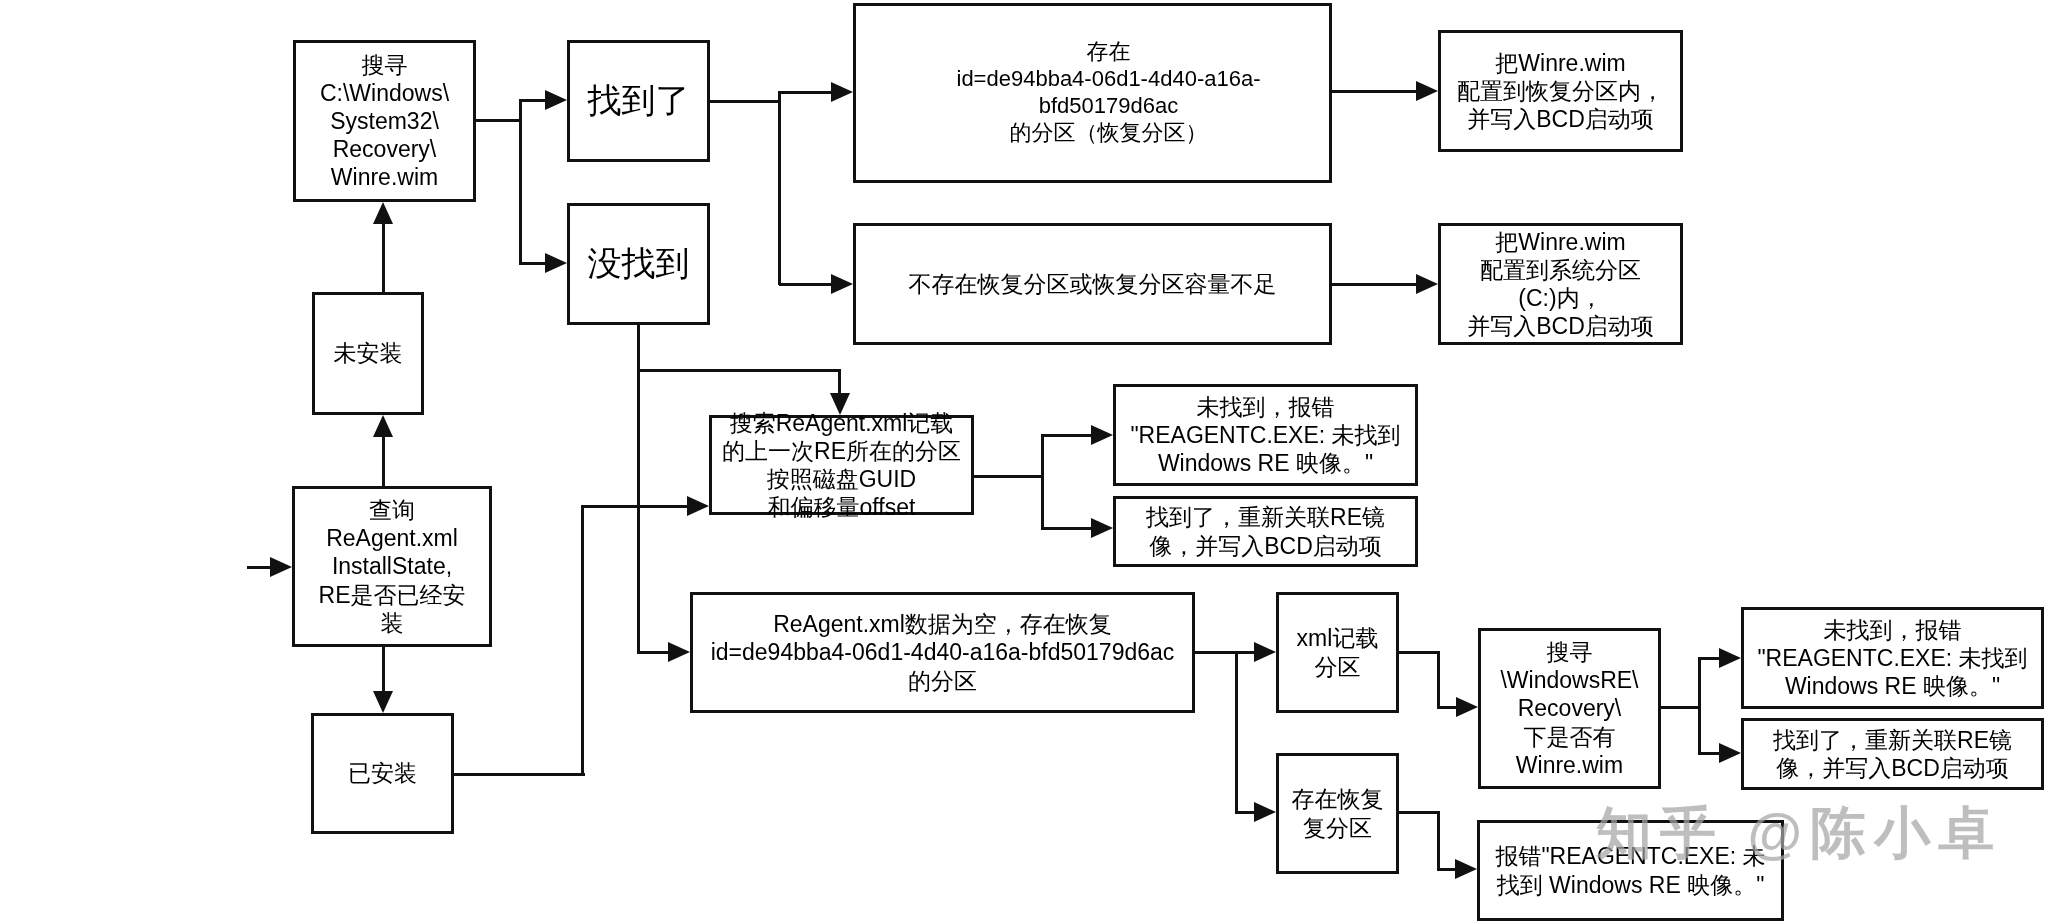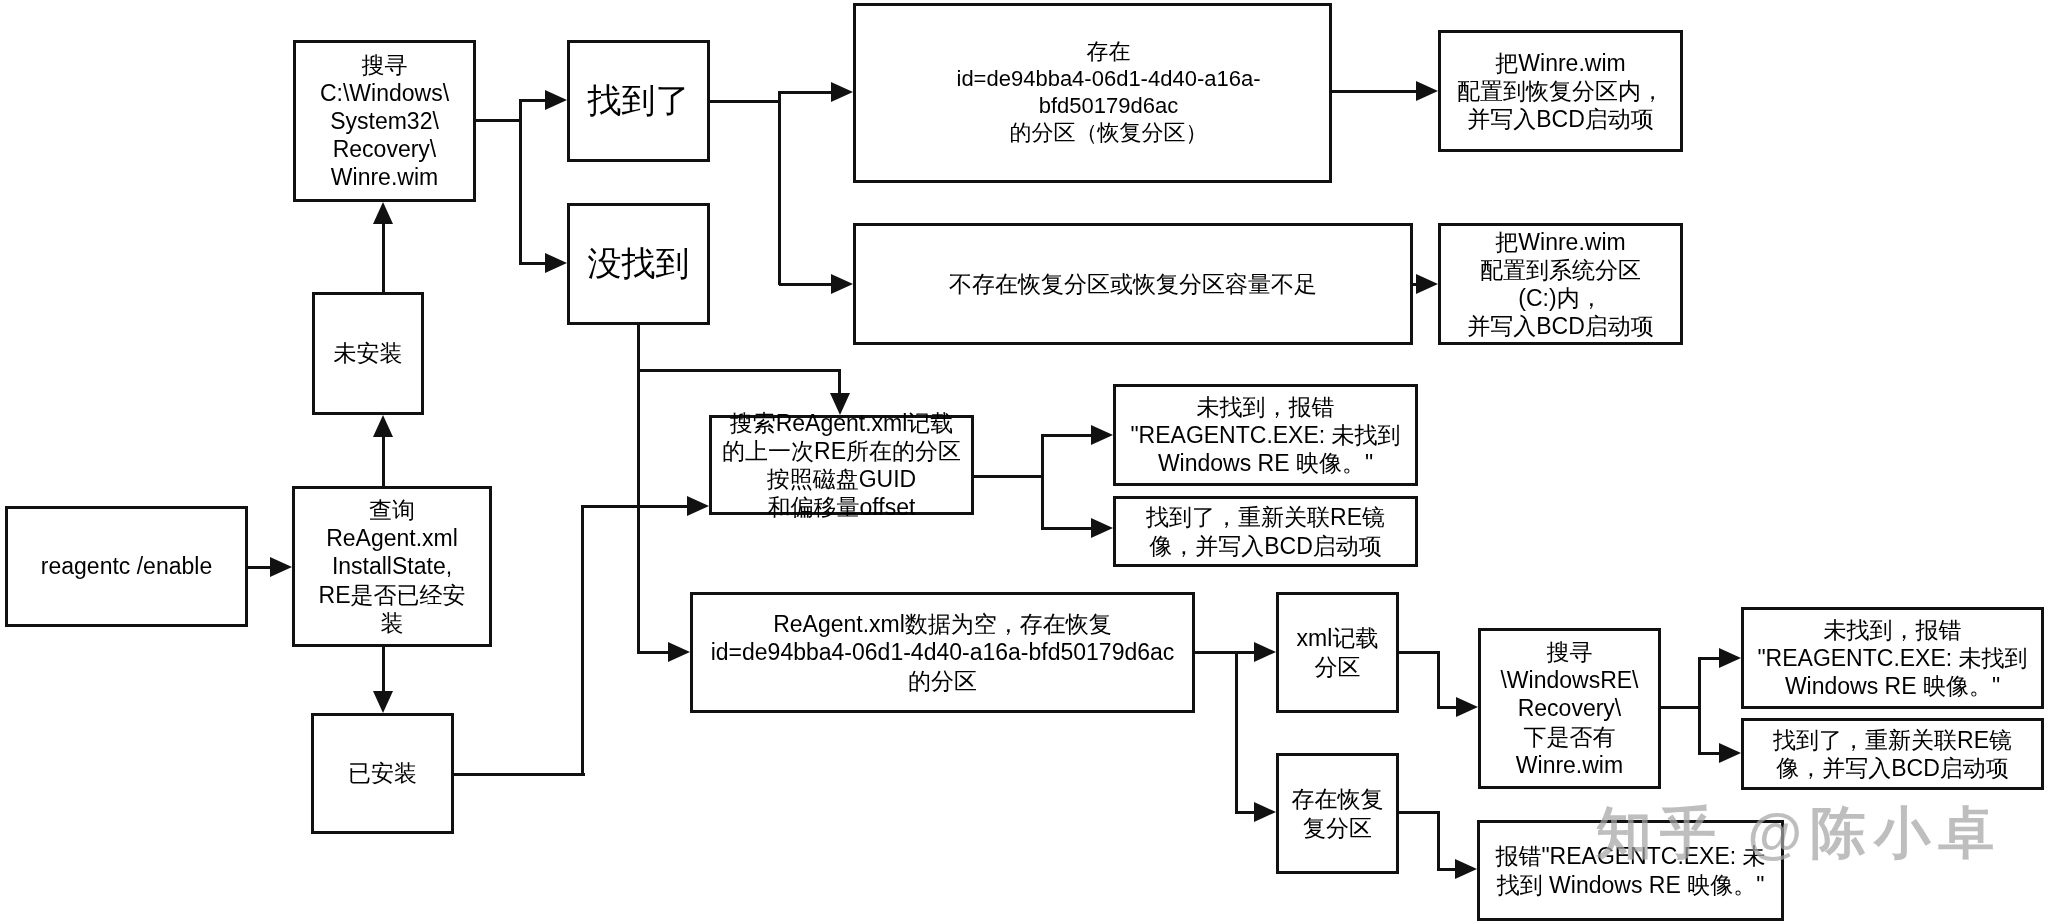--- a/index.html
+++ b/index.html
@@ -33,42 +33,41 @@
     position:absolute;left:1596px;top:796px;z-index:3;
     font-size:56px;font-weight:700;letter-spacing:8px;white-space:nowrap;
     color:rgba(165,165,165,0.72);
   }
 </style>
 </head>
 <body>
 
 <div class="canvas">
 
-  <div class="box" style="left:5px;top:506px;width:243px;height:121px">reagentc /enable</div>
   <div class="box" style="left:292px;top:486px;width:200px;height:161px">查询
 ReAgent.xml
 InstallState,
 RE是否已经安
 装</div>
   <div class="box" style="left:312px;top:292px;width:112px;height:123px">未安装</div>
   <div class="box" style="left:311px;top:713px;width:143px;height:121px">已安装</div>
   <div class="box" style="left:293px;top:40px;width:183px;height:162px">搜寻
 C:\Windows\
 System32\
 Recovery\
 Winre.wim</div>
   <div class="box big" style="left:567px;top:40px;width:143px;height:122px">找到了</div>
   <div class="box big" style="left:567px;top:203px;width:143px;height:122px">没找到</div>
   <div class="box small" style="left:853px;top:3px;width:479px;height:180px">存在
 id=de94bba4-06d1-4d40-a16a-bfd50179d6ac
 的分区（恢复分区）</div>
   <div class="box" style="left:1438px;top:30px;width:245px;height:122px">把Winre.wim
 配置到恢复分区内，
 并写入BCD启动项</div>
-  <div class="box" style="left:853px;top:223px;width:560px;height:122px">不存在恢复分区或恢复分区容量不足</div>
+  <div class="box" style="left:853px;top:223px;width:479px;height:122px">不存在恢复分区或恢复分区容量不足</div>
   <div class="box" style="left:1438px;top:223px;width:245px;height:122px">把Winre.wim
 配置到系统分区
 (C:)内，
 并写入BCD启动项</div>
   <div class="box" style="left:709px;top:415px;width:265px;height:100px">搜索ReAgent.xml记载
 的上一次RE所在的分区
 按照磁盘GUID
 和偏移量offset</div>
   <div class="box" style="left:1113px;top:384px;width:305px;height:102px">未找到，报错
 "REAGENTC.EXE: 未找到

